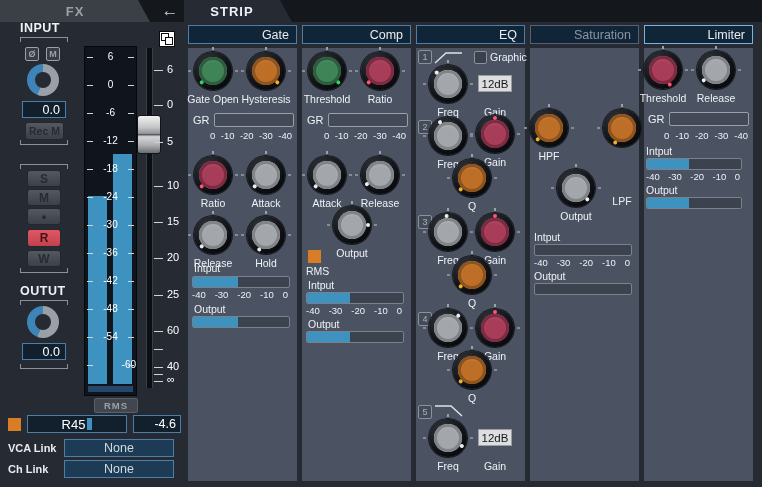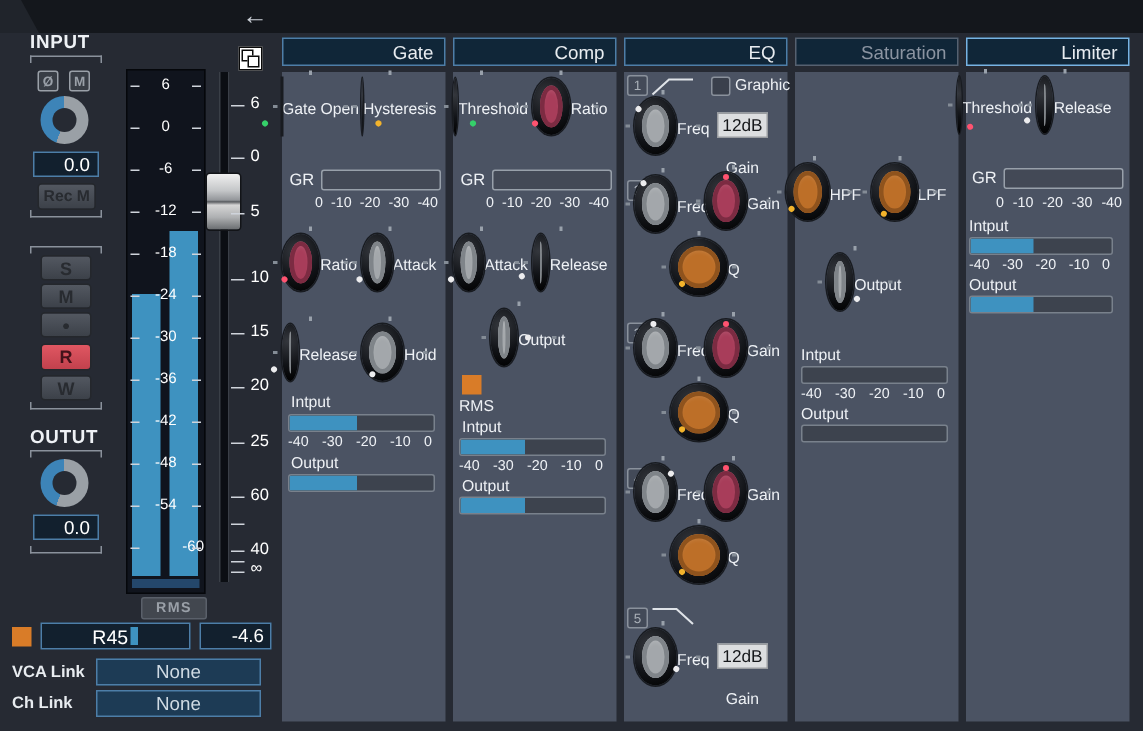--- a/index.html
+++ b/index.html
@@ -72,21 +72,21 @@
             box-sizing:border-box;display:flex;align-items:center;justify-content:center;
             color:#cfdae3;font-size:12.5px;}
   
   .phead{position:absolute;top:25px;width:109px;height:19px;background:#102638;border:1px solid #4e7ea8;
          box-sizing:border-box;color:#e8ecf0;font-size:12.5px;display:flex;align-items:center;
          justify-content:flex-end;padding-right:7px;}
   .phead.sat{border-color:#566170;color:#8b94a1;}
   .phead.lim{border-color:#77b3e3;}
   .panel{position:absolute;top:48px;width:109px;height:433px;background:#4b5363;}
   
-  .ku{position:absolute;width:50px;display:flex;flex-direction:row;align-items:center;}
+  .ku{position:absolute;width:50px;display:flex;flex-direction:column;align-items:center;}
   .klabel{margin-top:3px;font-size:10.5px;color:#eef1f5;white-space:nowrap;}
   .knob{position:relative;width:38px;height:38px;border-radius:50%;
         background:radial-gradient(circle at 36% 30%,#34373d 0%,#101216 58%,#000 100%);
         box-shadow:0 0 0 1px #181b20;}
   .knob::before{content:"";position:absolute;left:18px;top:-5px;width:2px;height:3px;background:#99a1ab;}
   .knob::after{content:"";position:absolute;left:-6px;top:18px;width:3px;height:2px;background:#848c96;
                box-shadow:47px 0 #848c96;}
   .cap{position:absolute;inset:5px;border-radius:50%;}
   .k-green .cap{background:#3f8457;box-shadow:inset 0 0 0 3px #2c5e3e,inset 0 2px 4px rgba(255,255,255,.22);}
   .k-orange .cap{background:#bd6f28;box-shadow:inset 0 0 0 3px #8f531d,inset 0 2px 4px rgba(255,255,255,.22);}
@@ -117,22 +117,28 @@
   
   .copy-icon{position:absolute;left:159px;top:31px;width:14px;height:14px;background:#fff;border:1px solid #0a0a0a;}
   .copy-icon::before{content:"";position:absolute;left:1px;top:1px;width:6px;height:6px;border:1px solid #0a0a0a;}
   .copy-icon::after{content:"";position:absolute;right:1px;bottom:1px;width:6px;height:6px;border:1px solid #0a0a0a;background:#fff;}
 </style>
 </head>
 <body>
 
 <div class="tabbar">
   <div class="tab-notch"></div>
+  <div class="fx-tab">
+      <span>FX</span>
+    </div>
   <div class="back-btn">
       <span>←</span>
+    </div>
+  <div class="strip-tab">
+      <span>STRIP</span>
     </div>
 </div>
 
 <div class="side-label" style="left:20px;top:21px;">INPUT</div>
 <div class="copy-icon"></div>
 <div class="brk-t" style="left:20px;top:37px;"></div>
 <div class="mini-btn" style="left:25px;top:47px;">Ø</div>
 <div class="mini-btn" style="left:46px;top:47px;">M</div>
 <div class="dknob" style="left:27px;top:64px;"></div>
 <div class="val-field" style="left:22px;top:101px;">0.0</div>
@@ -461,21 +467,21 @@
 </div>
 
 <div class="panel" style="left:530px;">
   <div class="ku" style="left:-6px;top:61px;">
     <div class="knob k-orange" style="--rot:45deg">
         <div class="cap"></div>
         <div class="dot"></div>
       </div>
     <div class="klabel">HPF</div>
   </div>
-  <div class="ku" style="left:51px;top:61px;">
+  <div class="ku" style="left:67px;top:61px;gap:45px;">
     <div class="knob k-orange" style="--rot:25deg">
         <div class="cap"></div>
         <div class="dot"></div>
       </div>
     <div class="klabel">LPF</div>
   </div>
   <div class="ku" style="left:21px;top:121px;">
     <div class="knob k-gray" style="--rot:-45deg">
         <div class="cap"></div>
         <div class="dot"></div>

